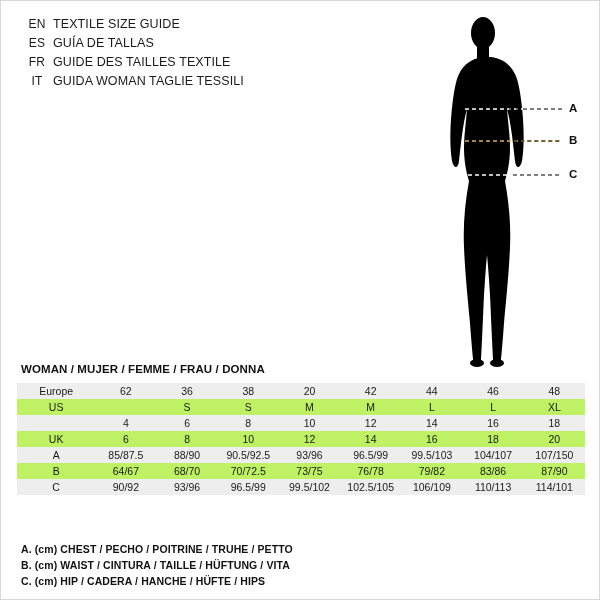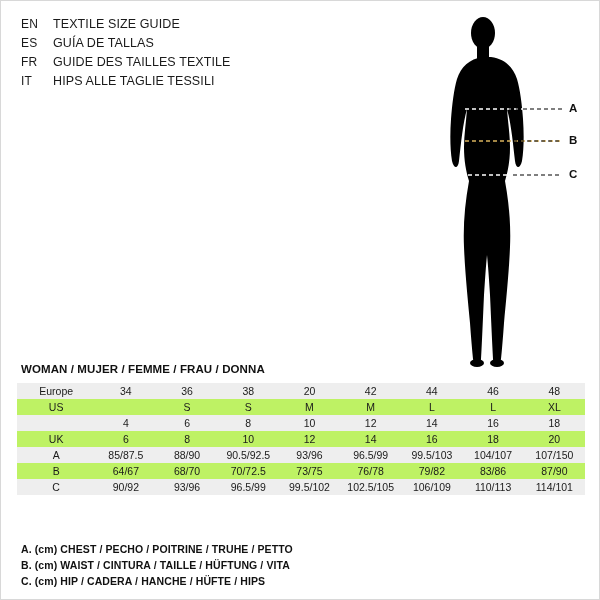--- a/index.html
+++ b/index.html
@@ -26,20 +26,21 @@
   .lang-block {
     position: absolute;
     left: 20px;
     top: 16px;
     width: 330px;
   }
   .lang-row {
     display: flex;
     align-items: baseline;
     height: 19px;
+    text-align: center;
   }
   .lang-code {
     width: 32px;
     font-size: 12px;
     color: #1a1a1a;
     letter-spacing: .2px;
   }
   .lang-title {
     font-size: 12.5px;
     color: #1a1a1a;
@@ -140,21 +141,21 @@
     <div class="lang-row">
       <span class="lang-code">ES</span>
       <span class="lang-title">GUÍA DE TALLAS</span>
     </div>
     <div class="lang-row">
       <span class="lang-code">FR</span>
       <span class="lang-title">GUIDE DES TAILLES TEXTILE</span>
     </div>
     <div class="lang-row">
       <span class="lang-code">IT</span>
-      <span class="lang-title">HIPS ALLE TAGLIE TESSILI</span>
+      <span class="lang-title">GUIDA WOMAN TAGLIE TESSILI</span>
     </div>
   </div>
 
   <div class="figure-wrap">
     <svg width="170" height="360" viewBox="0 0 170 360">
 
       <g fill="#000000">
 
         <ellipse cx="62" cy="22" rx="12" ry="16"></ellipse>
 
@@ -205,21 +206,21 @@
   </div>
 
   <div class="woman-head">WOMAN / MUJER / FEMME / FRAU / DONNA</div>
 
   <div class="table-wrap">
     <table class="size-table">
       <tbody>
 
       <tr class="band-light">
         <td class="r-label">Europe</td>
-        <td class="col-cell">34</td>
+        <td class="col-cell">62</td>
         <td class="col-cell">36</td>
         <td class="col-cell">38</td>
         <td class="col-cell">20</td>
         <td class="col-cell">42</td>
         <td class="col-cell">44</td>
         <td class="col-cell">46</td>
         <td class="col-cell">48</td>
       </tr>
 
       <tr class="band-white">

